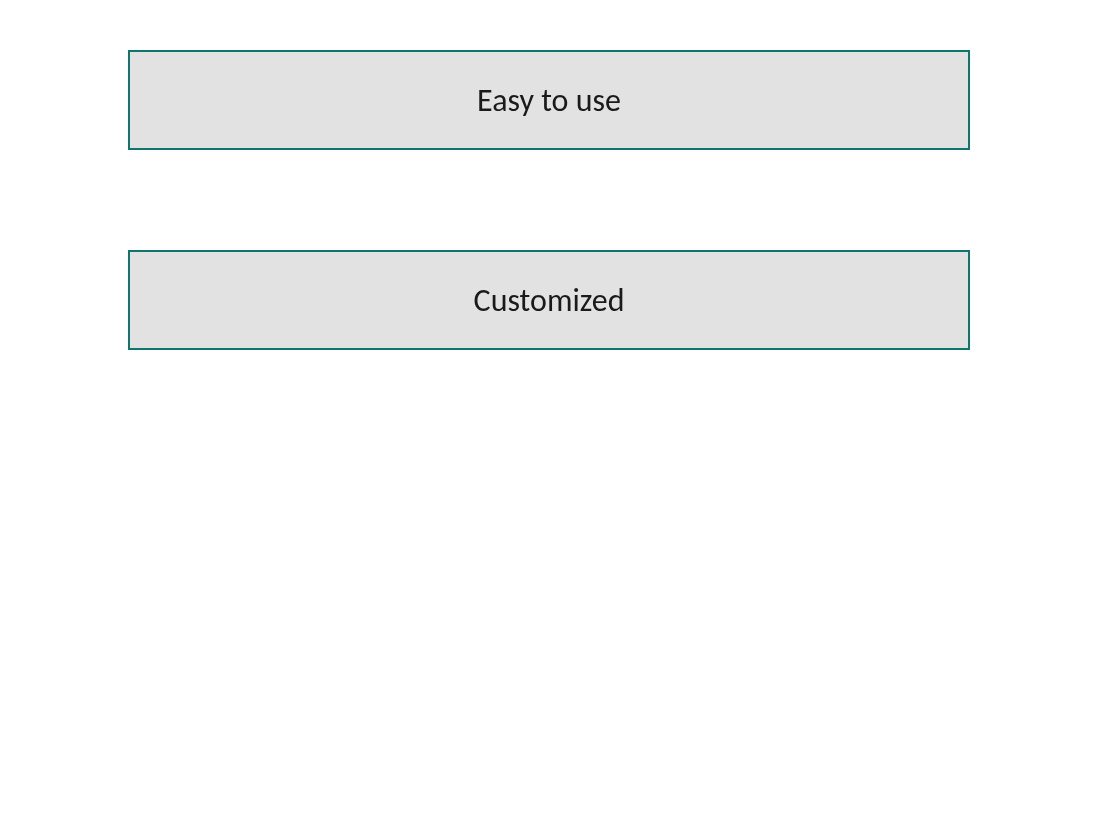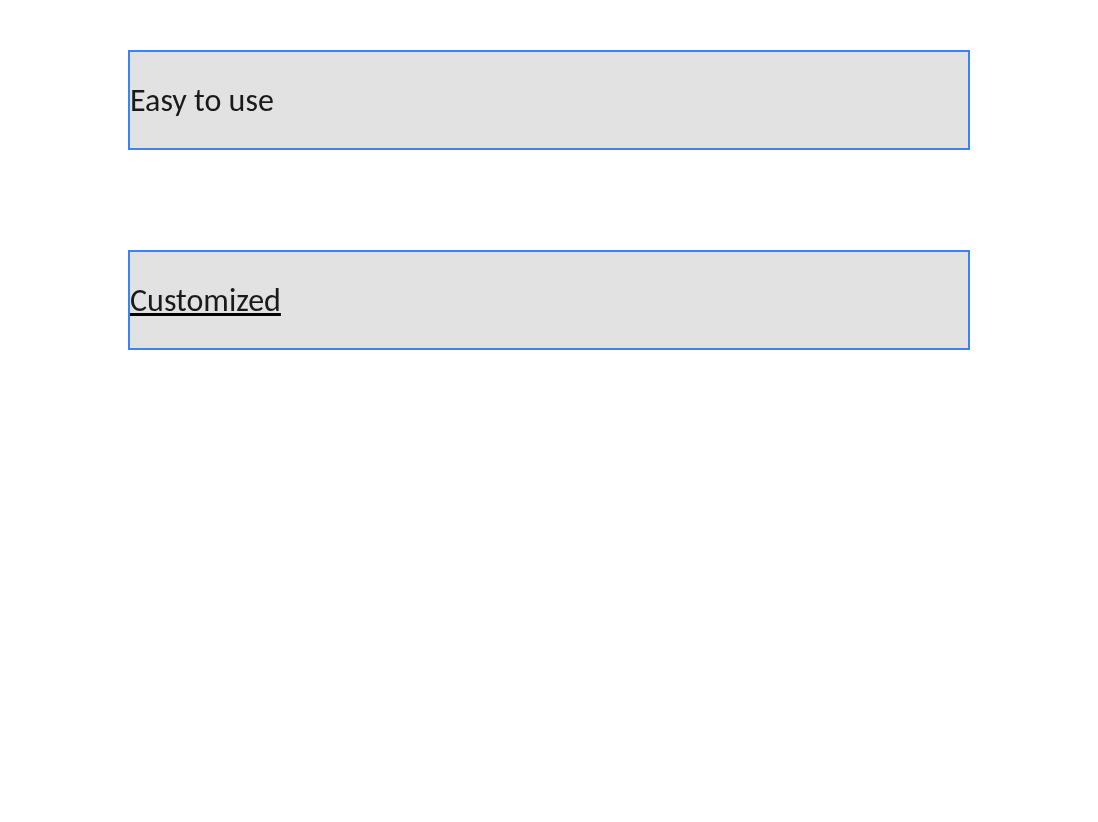--- a/index.html
+++ b/index.html
@@ -17,28 +17,28 @@
     .container {
       position: absolute;
       left: 128px;
       top: 50px;
       width: 842px;
     }
     .box {
       width: 842px;
       height: 100px;
       background: #e2e2e2;
-      border: 2px solid #3b82f6;
+      border: 2px solid #0f766e;
       display: flex;
       align-items: center;
+      justify-content: center;
       margin-bottom: 100px;
     }
     .box:last-child {
       margin-bottom: 0;
-      text-decoration: underline;
     }
     .box-text {
       font-size: 32px;
       color: #1a1a1a;
       font-weight: 400;
       text-align: center;
     }
   </style>
 </head>
 <body>

